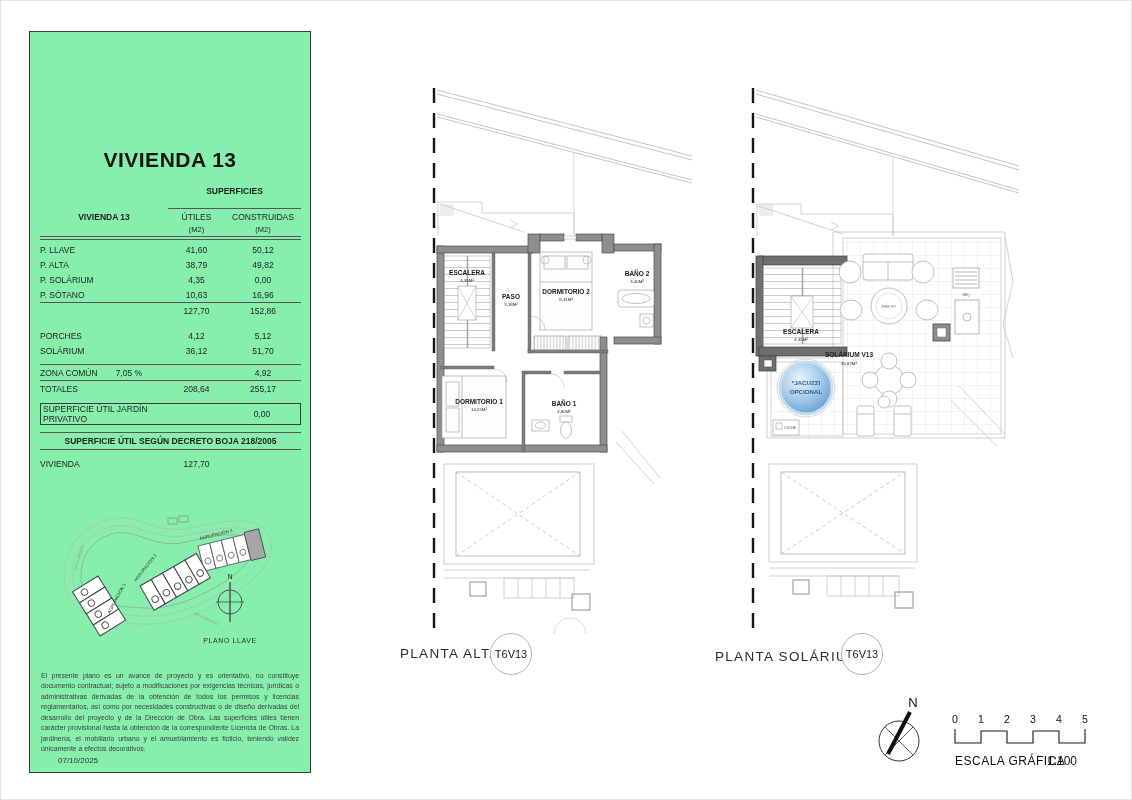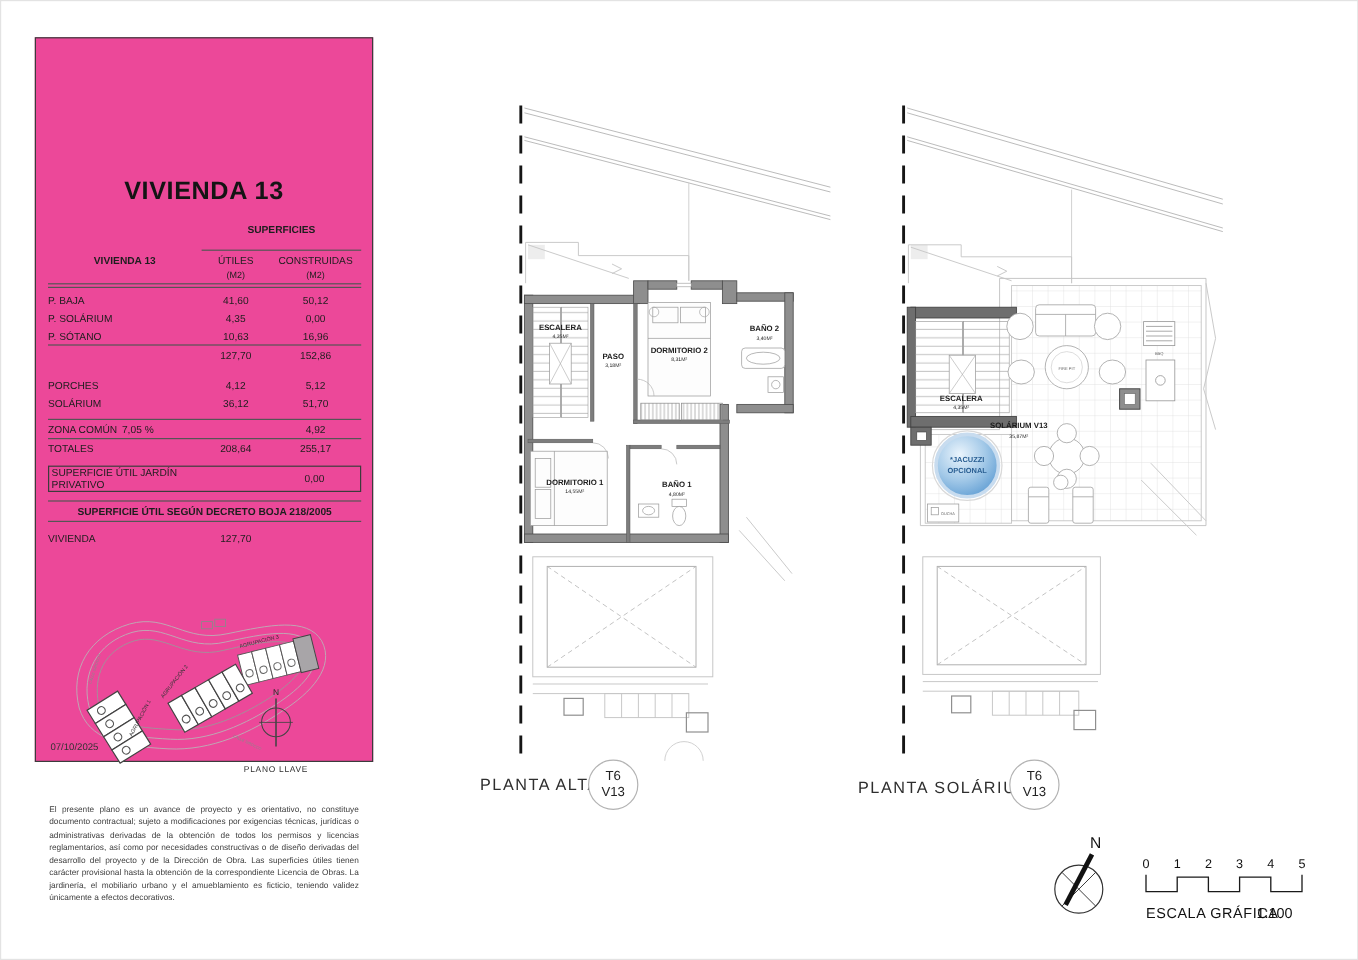--- a/index.html
+++ b/index.html
@@ -1,46 +1,46 @@
 <!DOCTYPE html>
 <html><head>
 <meta charset="utf-8">
 <style>
   html,body{margin:0;padding:0;background:#fff}
   body{width:1132px;height:800px;position:relative;font-family:"Liberation Sans",sans-serif;color:#222;overflow:hidden}
   .sheet{position:absolute;inset:0;background:#fff;border:1px solid #e3e3e3}
 
   
-  .panel{position:absolute;left:28px;top:30px;width:282px;height:604px;border:1.5px solid #3c3c3c;background:#ec4899;box-sizing:border-box}
+  .panel{position:absolute;left:28px;top:30px;width:282px;height:742px;border:1.5px solid #3c3c3c;background:#86efac;box-sizing:border-box}
   .title{position:absolute;top:116px;left:0;width:100%;text-align:center;font-size:21px;font-weight:bold;letter-spacing:.5px;color:#141414}
   .stable{position:absolute;top:154px;left:10px;right:9px;font-size:8.5px;color:#1e1e1e}
   .trow{display:grid;grid-template-columns:1fr 57px 76px;align-items:center;min-height:15px}
   .trow .num{text-align:center}
   .b{font-weight:normal}
   .sm{font-size:7.5px}
   .grp{grid-column:2/4;text-align:center;font-weight:bold;border-bottom:1px solid #555;padding-bottom:12px}
   .lblh{text-align:center;font-weight:bold}
   .dbl{border-top:1px solid #555;border-bottom:1px solid #555;height:2px;margin:1px 0 2px 0}
   .sp6{height:6px}.sp10{height:10px}
   .subrow{border-top:1px solid #555}
   .zona{border-top:1px solid #555;border-bottom:1px solid #555}
-  .zlbl{display:flex;gap:4px}
+  .zlbl{display:flex;gap:18px}
   .jardin{border:1px solid #3c3c3c;margin-top:7px;min-height:16px}
   .bojah{border-top:1px solid #555;border-bottom:1px solid #555;text-align:right;font-weight:bold;min-height:16px;display:flex;align-items:center;justify-content:center;margin-top:7px}
   .siteplan{position:absolute;top:462px;left:22px}
   .disclaimer{position:absolute;top:639px;left:11px;right:11px;font-size:6.9px;line-height:1.52;text-align:justify;color:#3d3d3d}
-  .dateline{position:absolute;left:12px;bottom:7px;font-size:8px;color:#333}
+  .dateline{position:absolute;left:28px;bottom:7px;font-size:8px;color:#333}
 
   
   .plan-ta{position:absolute;left:423px;top:85px}
   .plan-ps{position:absolute;left:742px;top:85px}
   .ptitle{position:absolute;font-size:13.5px;letter-spacing:1.3px;color:#2e2e2e;white-space:nowrap}
   .t-alta{left:399px;top:645px}
   .t-sol{left:714px;top:648px}
-  .badge{position:absolute;width:40px;height:40px;border:1px solid #b3b3b3;border-radius:50%;display:flex;flex-direction:column;align-items:center;justify-content:center;font-size:11px;line-height:1.15;color:#222;background:#fff}
+  .badge{position:absolute;width:40px;height:40px;border:1px solid #b3b3b3;border-radius:50%;display:flex;align-items:center;justify-content:center;font-size:11px;line-height:1.15;color:#222;background:#fff}
   .bg-alta{left:489px;top:632px}
   .bg-sol{left:840px;top:632px}
   .scalegrp{position:absolute;left:868px;top:692px}
   svg text{font-family:"Liberation Sans",sans-serif}
 </style>
 </head>
 <body>
 
 <div class="sheet">
 
@@ -58,23 +58,28 @@
         <div class="num b">CONSTRUIDAS</div>
       </div>
       <div class="trow" style="min-height:11px">
         <div></div>
         <div class="num sm">(M2)</div>
         <div class="num sm">(M2)</div>
       </div>
       <div class="dbl"></div>
 
       <div class="trow">
-        <div>P. BAJA</div>
+        <div>P. LLAVE</div>
         <div class="num">41,60</div>
         <div class="num">50,12</div>
+      </div>
+      <div class="trow">
+        <div>P. ALTA</div>
+        <div class="num">38,79</div>
+        <div class="num">49,82</div>
       </div>
       <div class="trow">
         <div>P. SOLÁRIUM</div>
         <div class="num">4,35</div>
         <div class="num">0,00</div>
       </div>
       <div class="trow">
         <div>P. SÓTANO</div>
         <div class="num">10,63</div>
         <div class="num">16,96</div>

